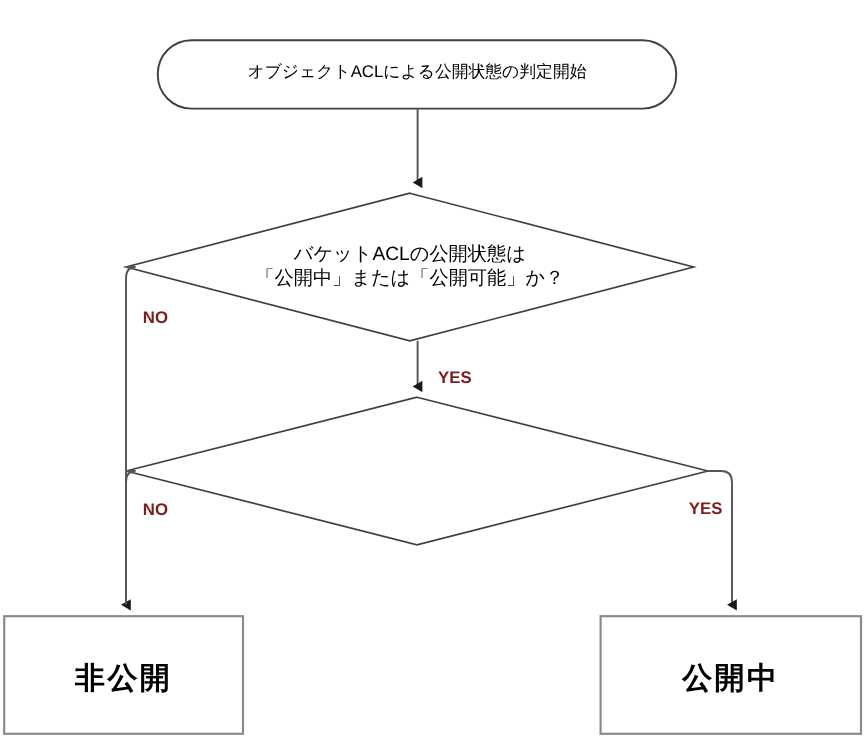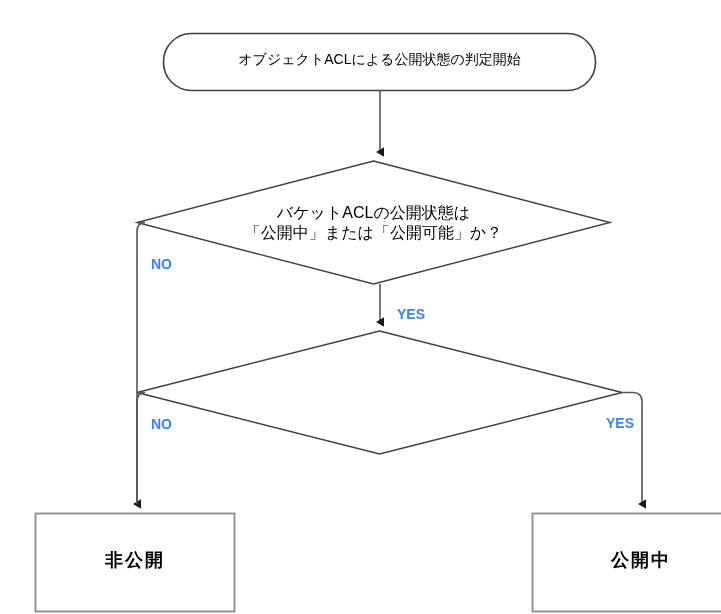--- a/index.html
+++ b/index.html
@@ -13,21 +13,20 @@
     position: relative;
     overflow: hidden;
     font-family: "Liberation Sans", "DejaVu Sans", sans-serif;
   }
   #flowchart-root {
     position: absolute;
     left: 0;
     top: 0;
     width: 620px;
     height: 614px;
-    margin-left: 32px;
   }
   svg.chart-canvas {
     position: absolute;
     left: 0;
     top: 0;
     width: 721px;
     height: 614px;
     display: block;
   }
   .node-text {
@@ -52,39 +51,39 @@
     font-size: 16px;
   }
   .decision2-label {
     left: 228px;
     top: 346px;
     width: 240px;
     font-size: 13.5px;
     line-height: 1.32;
   }
   .terminal-label {
-    font-size: 18px;
+    font-size: 25px;
     font-weight: bold;
     letter-spacing: 2px;
   }
   .end-no-label {
     left: 3px;
     top: 549px;
     width: 200px;
   }
   .end-yes-label {
     left: 500px;
     top: 549px;
     width: 218px;
   }
   .edge-label {
     position: absolute;
     font-size: 14px;
     font-weight: bold;
-    color: #3b82f6;
+    color: #7f1d1d;
     pointer-events: none;
   }
   .edge-no-1 { left: 119px; top: 256px; }
   .edge-yes-1 { left: 365px; top: 306px; }
   .edge-no-2 { left: 119px; top: 416px; }
   .edge-yes-2 { left: 574px; top: 415px; }
 </style>
 </head>
 <body>
 

